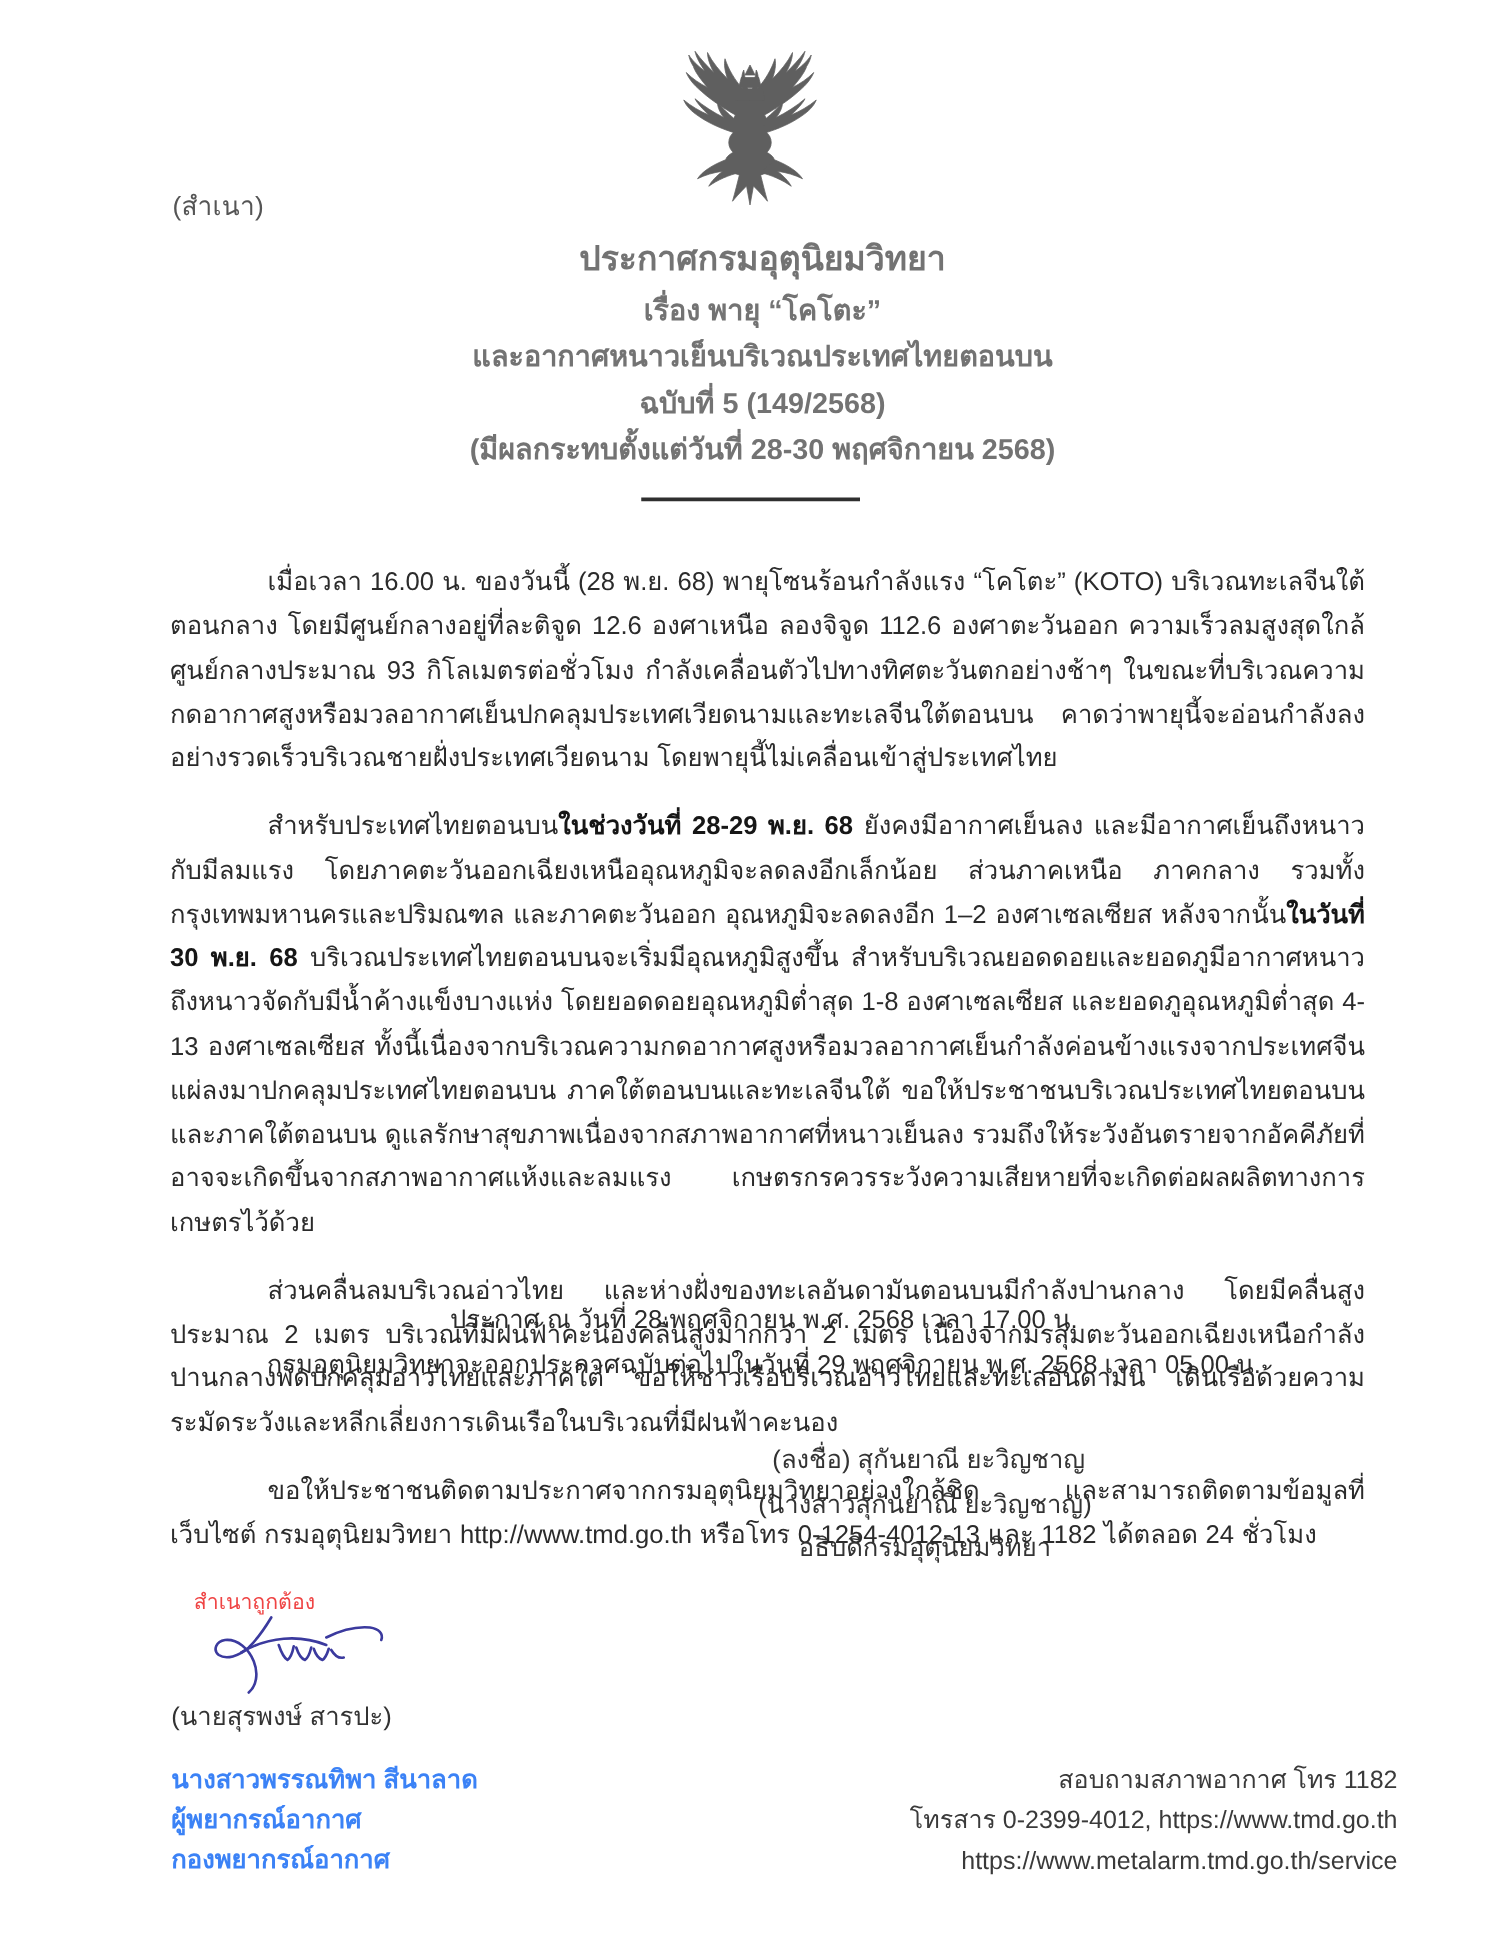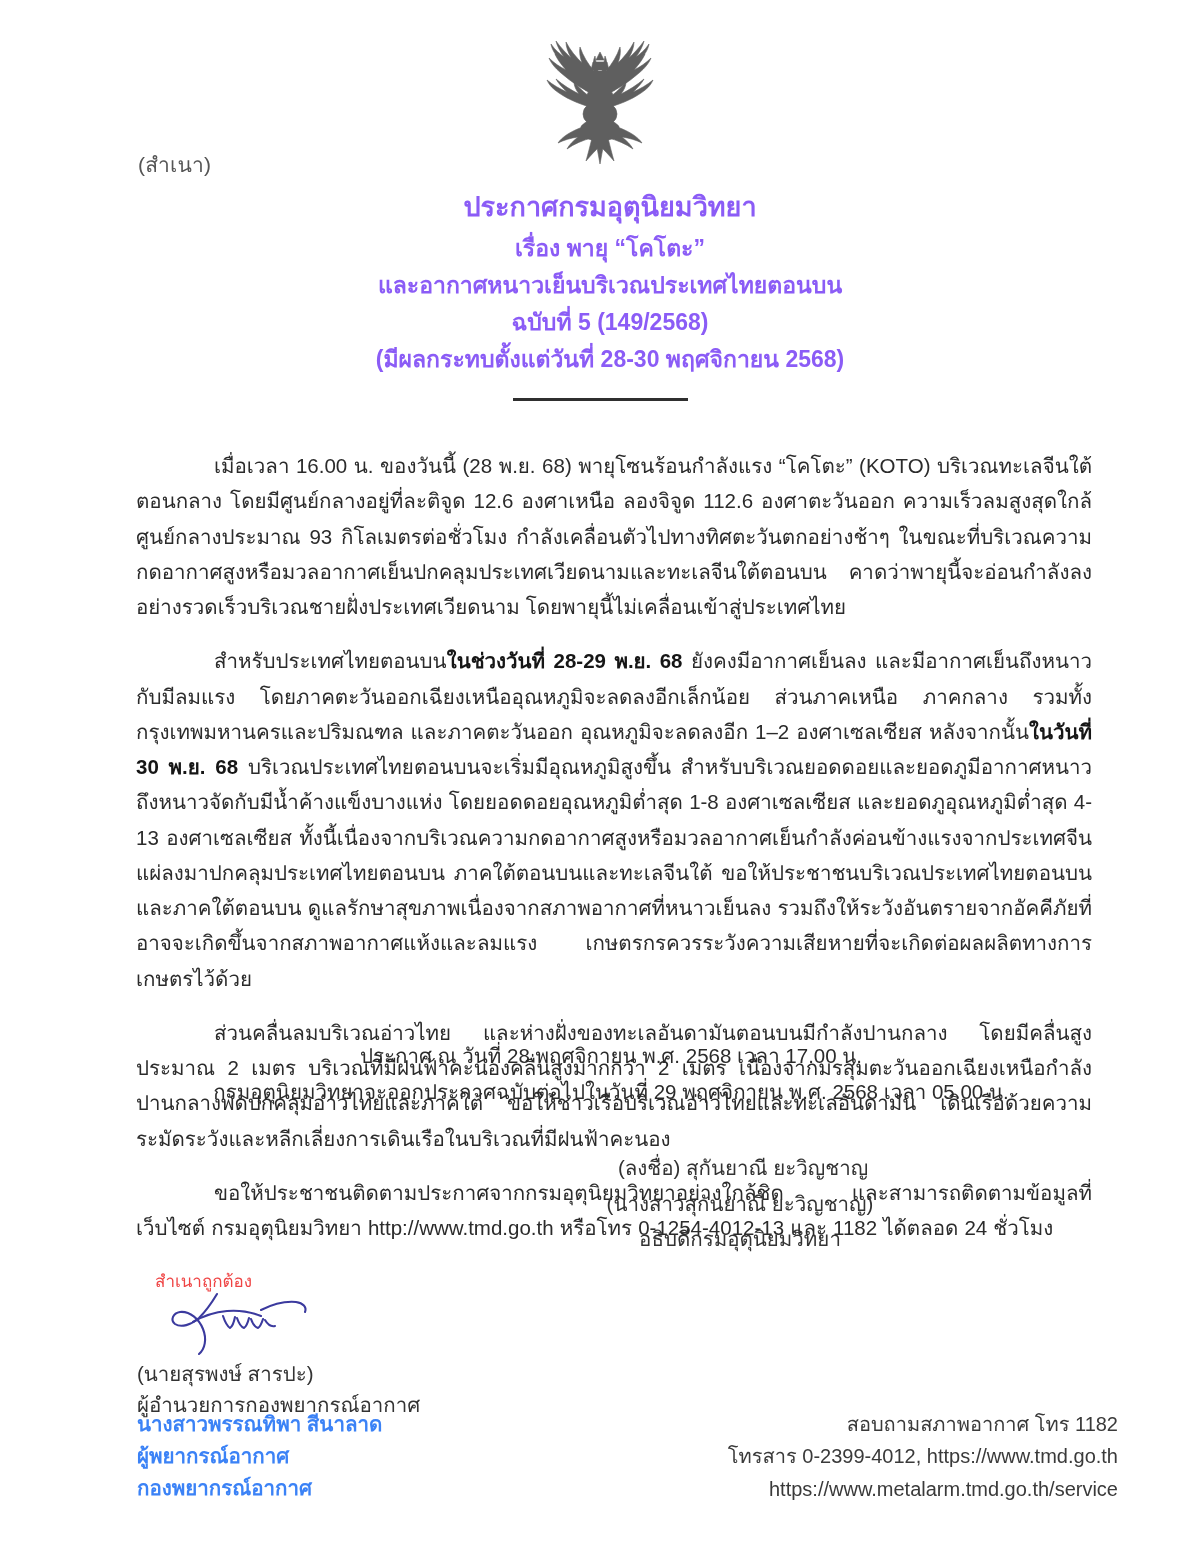--- a/index.html
+++ b/index.html
@@ -52,21 +52,21 @@
   
   .title-block {
     position: absolute;
     left: 130px;
     right: 110px;
     top: 186px;
     text-align: center;
   }
   .title-block .t-line {
     font-weight: bold;
-    color: #8b5cf6;
+    color: #737373;
     line-height: 1.62;
   }
   .t1 { font-size: 27px; }
   .t2 { font-size: 23px; }
   .t3 { font-size: 23px; }
   .t4 { font-size: 23px; }
   .t5 { font-size: 23px; }
 
   .divider {
     position: absolute;
@@ -267,21 +267,20 @@
         <path d="M52 2 C46 12 40 20 34 26 C26 33 16 36 10 32 C5 28 8 21 15 20 C25 19 34 27 38 37 C42 47 40 57 34 62"></path>
         <path d="M28 30 C38 24 50 20 62 19 C74 18 86 20 96 24"></path>
         <path d="M58 24 C60 30 62 34 65 36 C68 34 69 30 70 25"></path>
         <path d="M72 26 C74 32 76 35 79 36 C82 34 83 30 84 26"></path>
         <path d="M86 27 C88 33 90 35 93 36 C96 34 97 30 98 27"></path>
         <path d="M100 28 C103 33 106 35 110 34"></path>
         <path d="M96 18 C108 12 120 9 131 10 C138 11 142 15 140 20"></path>
       </g>
     </svg>
     <div class="cert-name">(นายสุรพงษ์ สารปะ)</div>
-    <div class="cert-role">ผู้อำนวยการกองพยากรณ์อากาศ</div>
   </div>
 
   <div class="footer-left">
     <div>นางสาวพรรณทิพา สีนาลาด</div>
     <div>ผู้พยากรณ์อากาศ</div>
     <div>กองพยากรณ์อากาศ</div>
   </div>
 
   <div class="footer-right">
     <div>สอบถามสภาพอากาศ โทร  1182</div>

